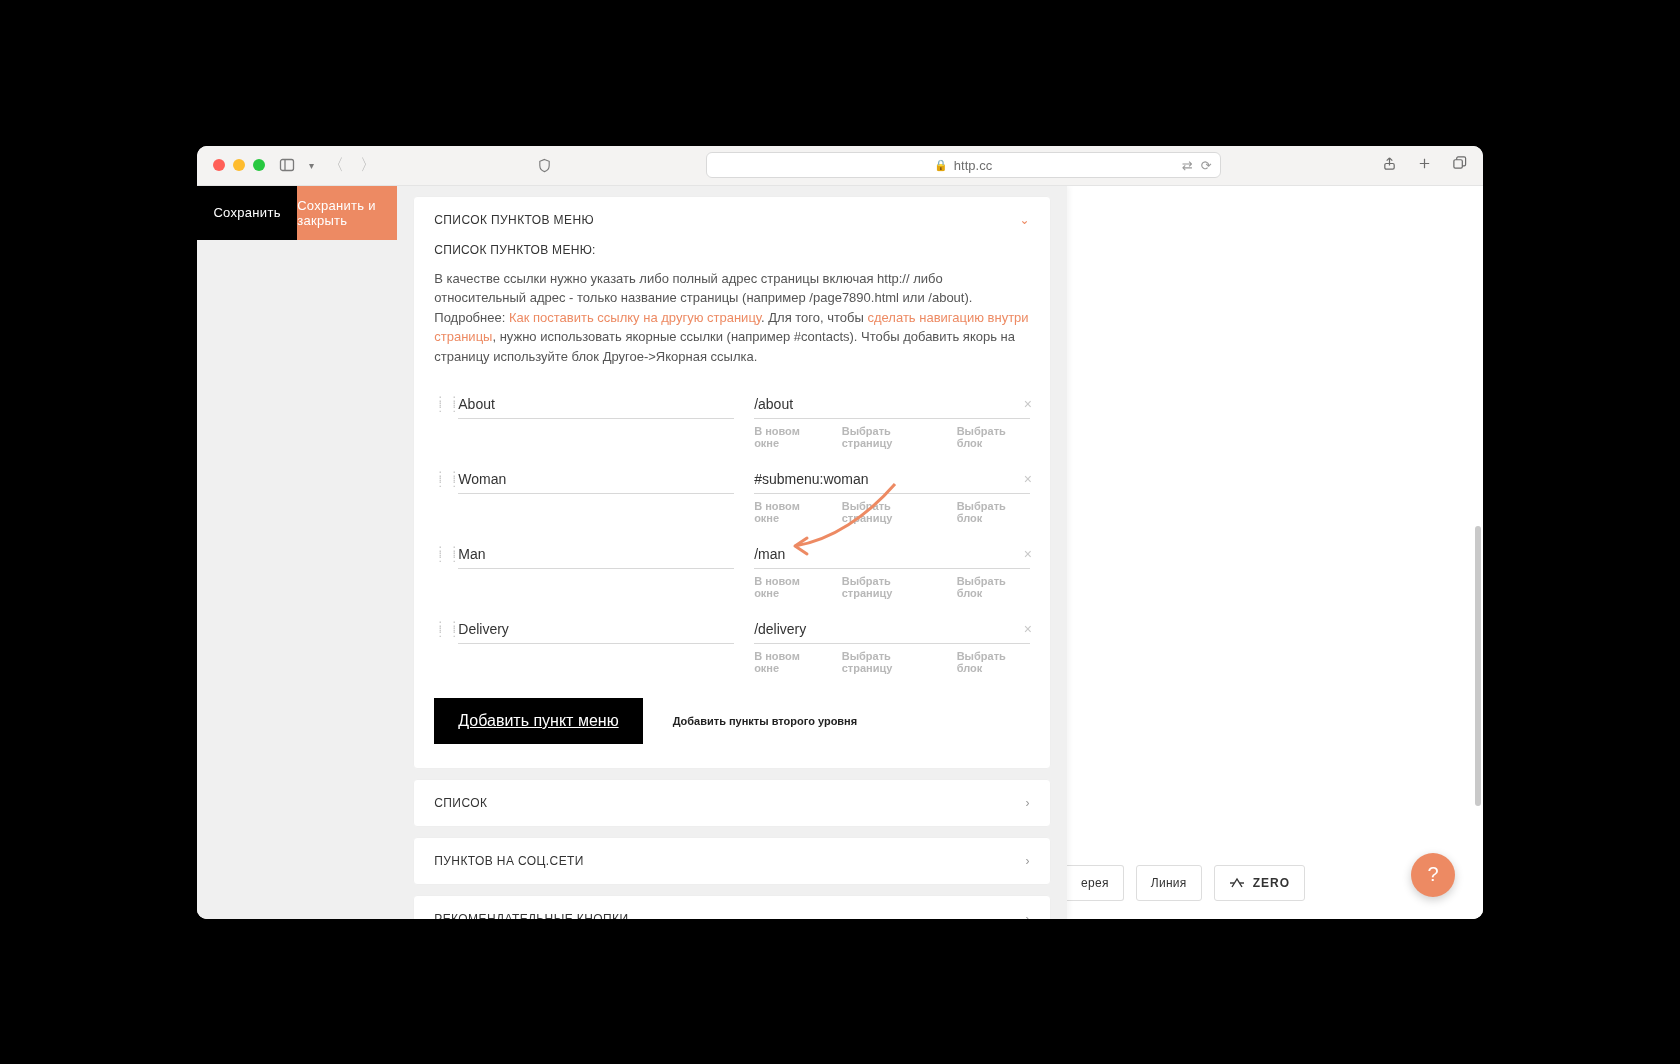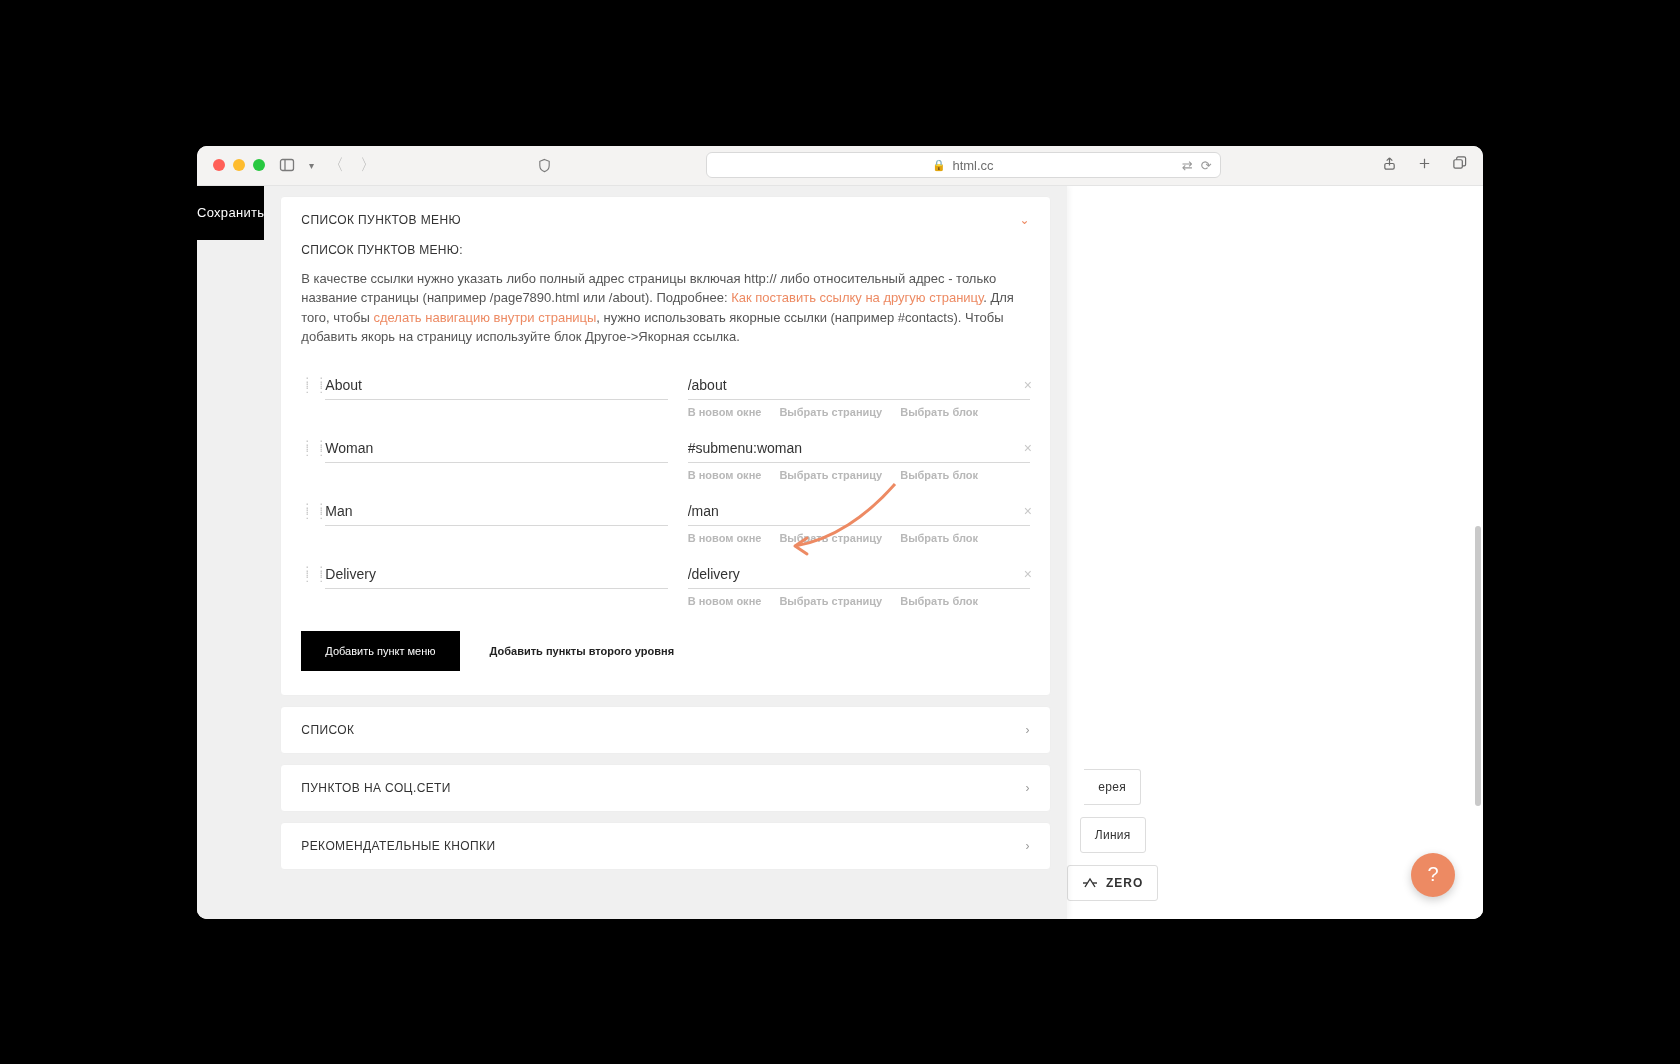--- a/index.html
+++ b/index.html
@@ -193,23 +193,24 @@
   .add-row{
     display:flex;
     gap:30px;
     align-items:center;
     margin-top:10px;
   }
   .btn-black{
     background:#000;
     color:#fff;
     padding:14px 24px;
-    font-size:11px;
+    font-size:16px;
     cursor:pointer;
     border:none;
+    text-decoration:underline;
   }
   .btn-text{
     background:none;
     border:none;
     font-size:11px;
     font-weight:600;
     color:#222;
     cursor:pointer;
   }
 
@@ -221,22 +222,20 @@
     left:870px;
     height:100%;
     background:#fff;
   }
   .bottom-tools{
     position:absolute;
     bottom:18px;
     left:0;
     display:flex;
     gap:12px;
-    align-items:center;
-    flex-direction:column;
   }
   .tool-pill{
     border:1px solid #ddd;
     background:#fff;
     padding:10px 14px;
     font-size:12px;
     letter-spacing:.3px;
     color:#333;
     border-radius:3px;
     display:flex;
@@ -301,21 +300,21 @@
     </div>
 
     <div style="flex:1;display:flex;align-items:center;">
       <div class="tb-btn shield">
         <svg width="15" height="15" viewBox="0 0 16 16" fill="none" stroke="#7a7a7a" stroke-width="1.2">
           <path d="M8 1.5 L13 3.5 V8 C13 11 10.8 13.6 8 14.5 C5.2 13.6 3 11 3 8 V3.5 Z"></path>
         </svg>
       </div>
       <div class="urlbar">
         <span class="lock">🔒</span>
-        <span>html.cc</span>
+        <span>http.cc</span>
         <span class="right-icons">
           <span>⇄</span>
           <span>⟳</span>
         </span>
       </div>
     </div>
 
     <div class="tb-right">
       <span>
         <svg viewBox="0 0 16 16" fill="none" stroke="#6b6b6b" stroke-width="1.3">
@@ -357,20 +356,23 @@
           <span>ZERO</span>
         </div>
       </div>
     </div>
 
     <div class="modal">
       <div class="modal-header">
         <div class="mh-btn mh-save">
           <span>Сохранить</span>
         </div>
+        <div class="mh-btn mh-saveclose">
+          <span>Сохранить и закрыть</span>
+        </div>
       </div>
 
       <div class="modal-body">
 
         <div class="accordion">
           <div class="acc-header">
             <span>СПИСОК ПУНКТОВ МЕНЮ</span>
             <span class="chev">⌄</span>
           </div>
           <div class="acc-content">

